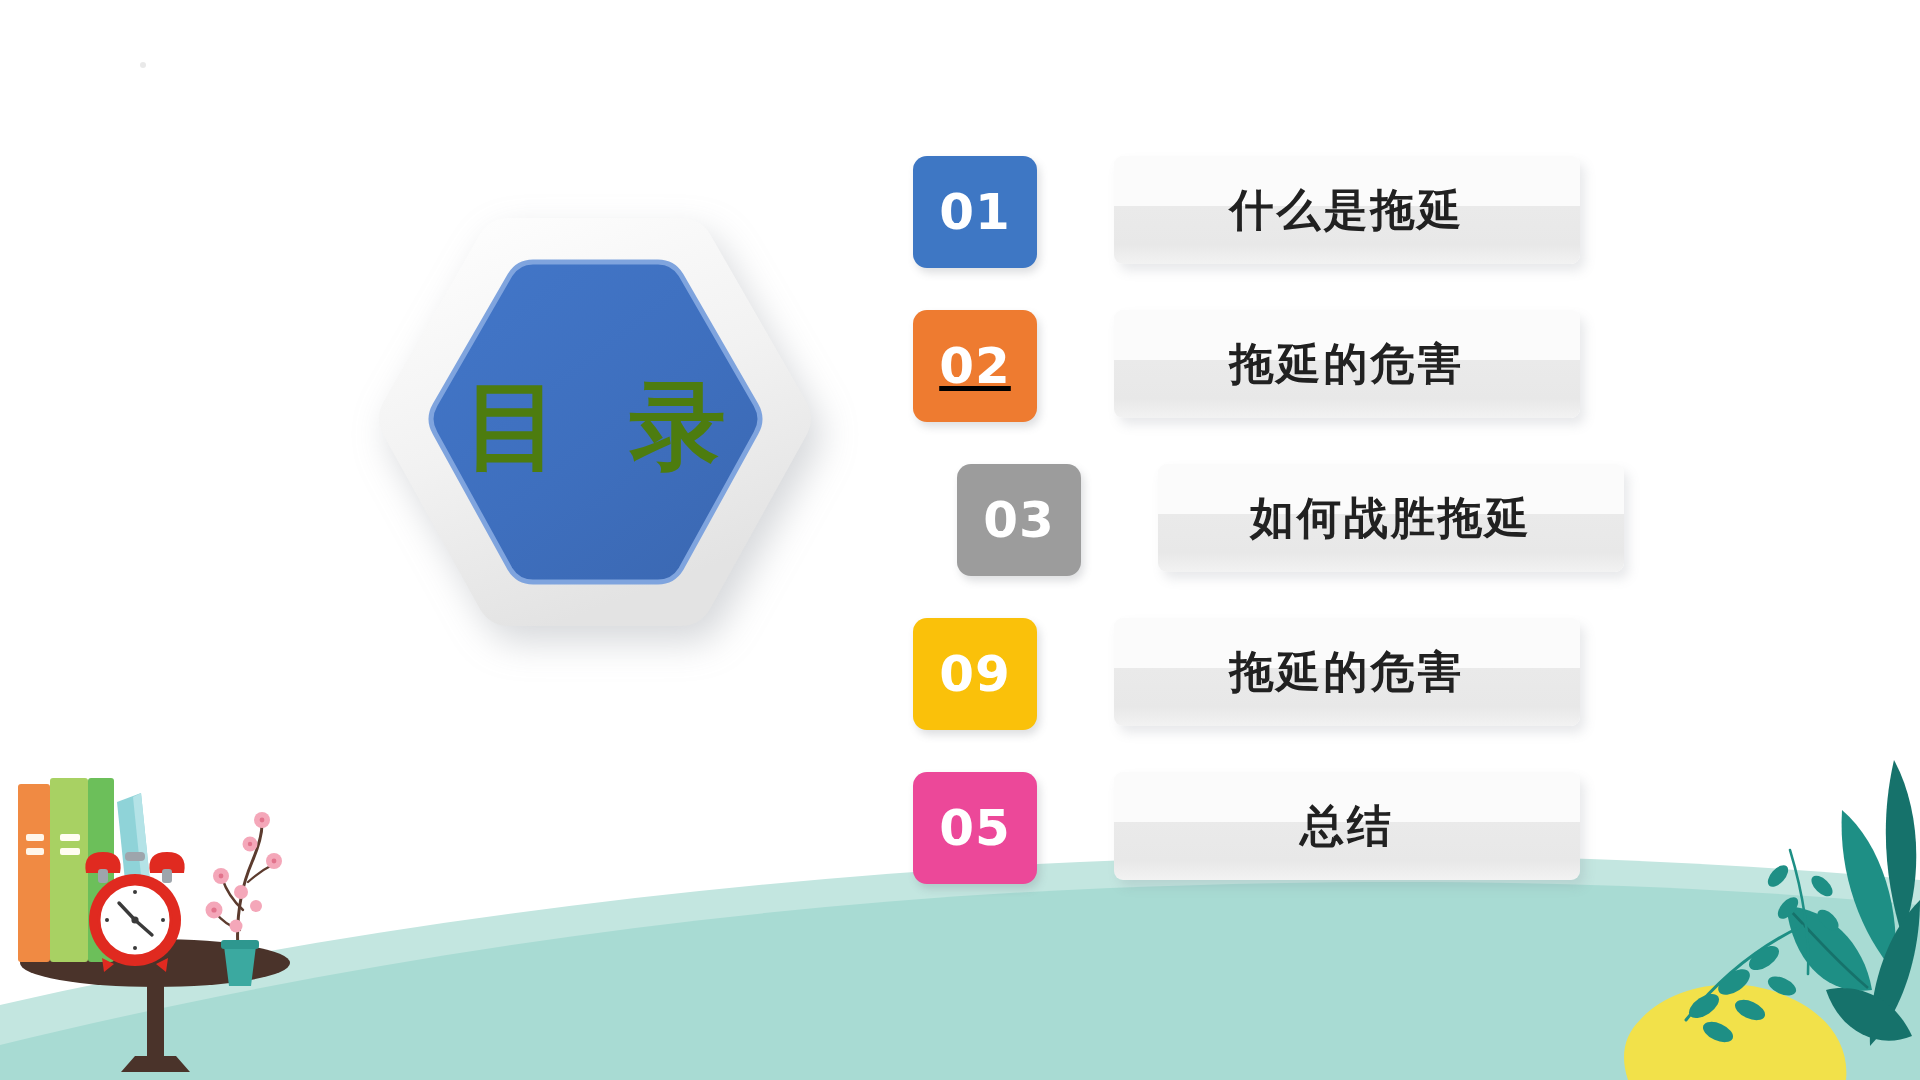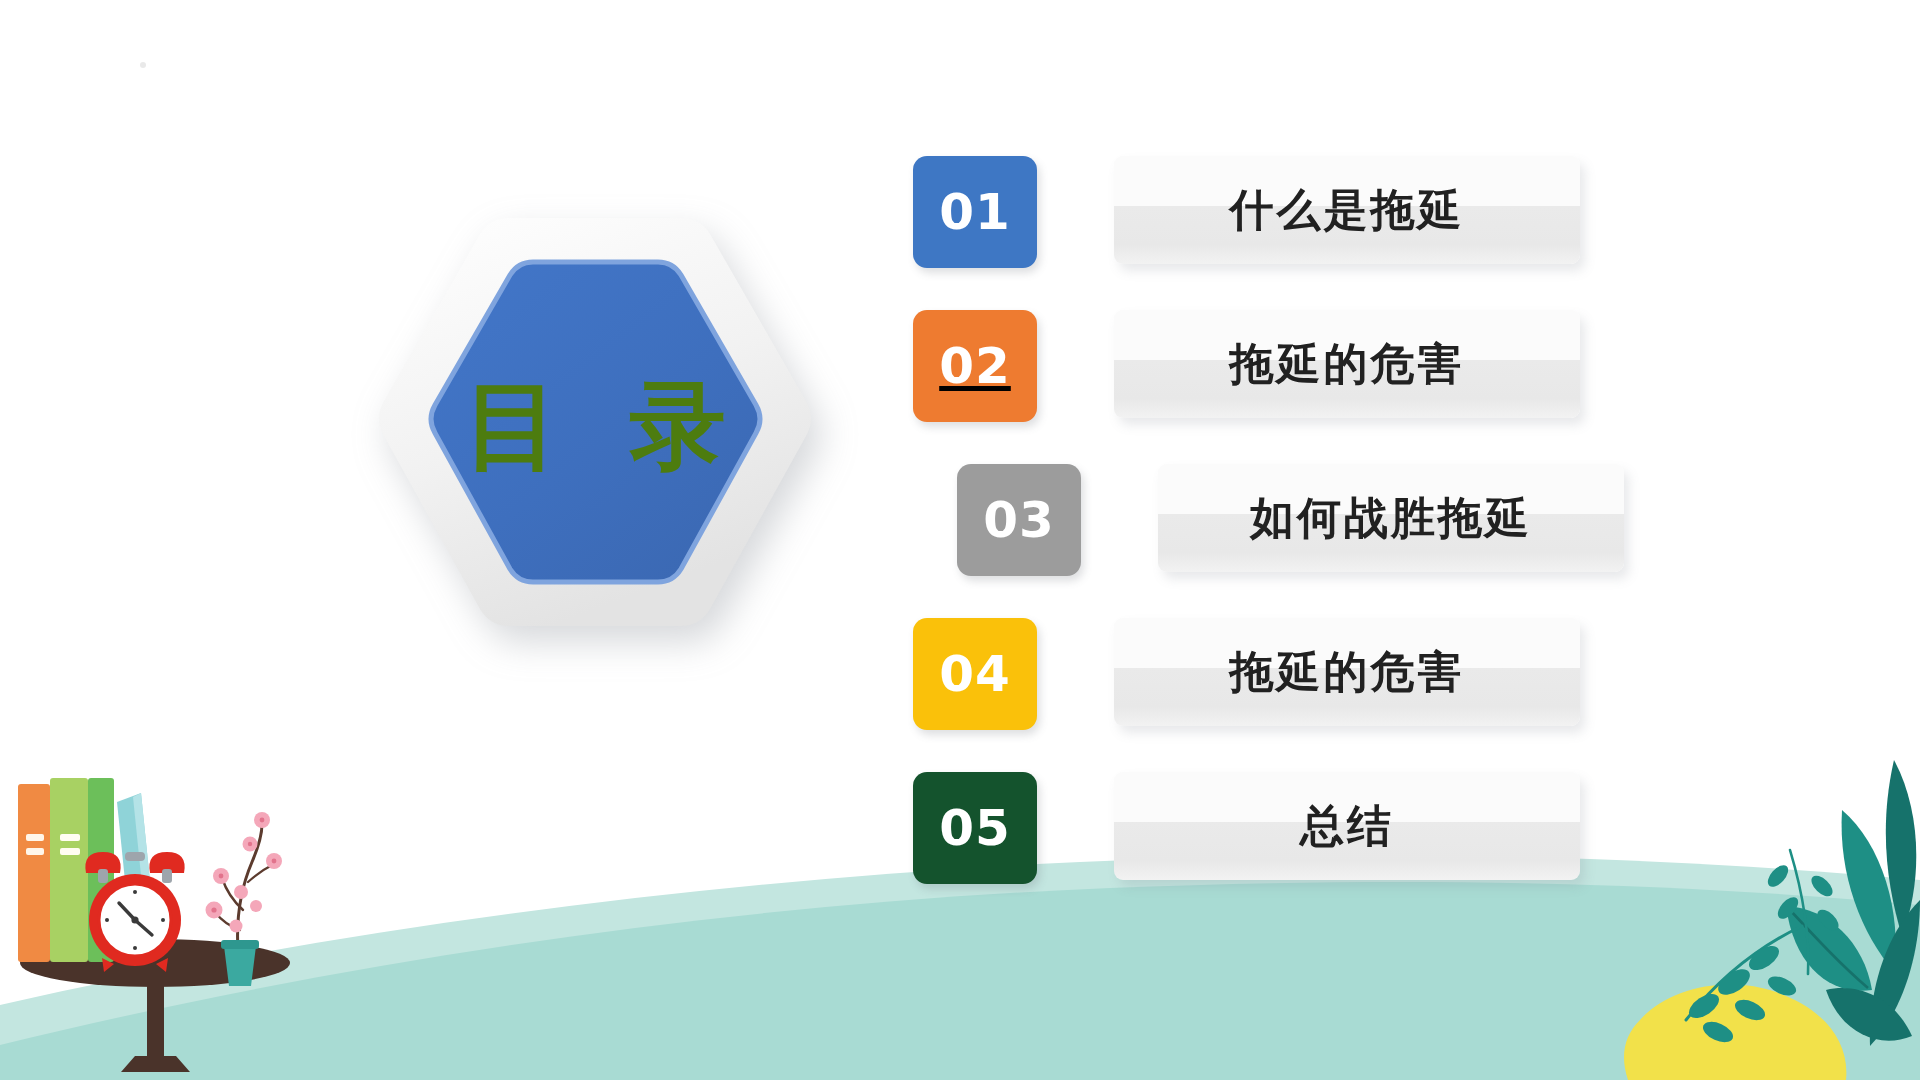--- a/index.html
+++ b/index.html
@@ -169,29 +169,29 @@
       <div class="badge" style="background:#9C9C9C;margin-left:44px;">
         <span class="badge-num">03</span>
       </div>
       <div class="bar">
         <span class="bar-label">如何战胜拖延</span>
       </div>
     </div>
 
     <div class="menu-row">
       <div class="badge" style="background:#FAC10A;">
-        <span class="badge-num">04</span>
+        <span class="badge-num">09</span>
       </div>
       <div class="bar">
         <span class="bar-label">拖延的危害</span>
       </div>
     </div>
 
     <div class="menu-row">
-      <div class="badge" style="background:#14532d;">
+      <div class="badge" style="background:#ec4899;">
         <span class="badge-num">05</span>
       </div>
       <div class="bar">
         <span class="bar-label">总结</span>
       </div>
     </div>
 
   </div>
 
   <svg id="desk-scene" viewBox="0 0 360 340">

